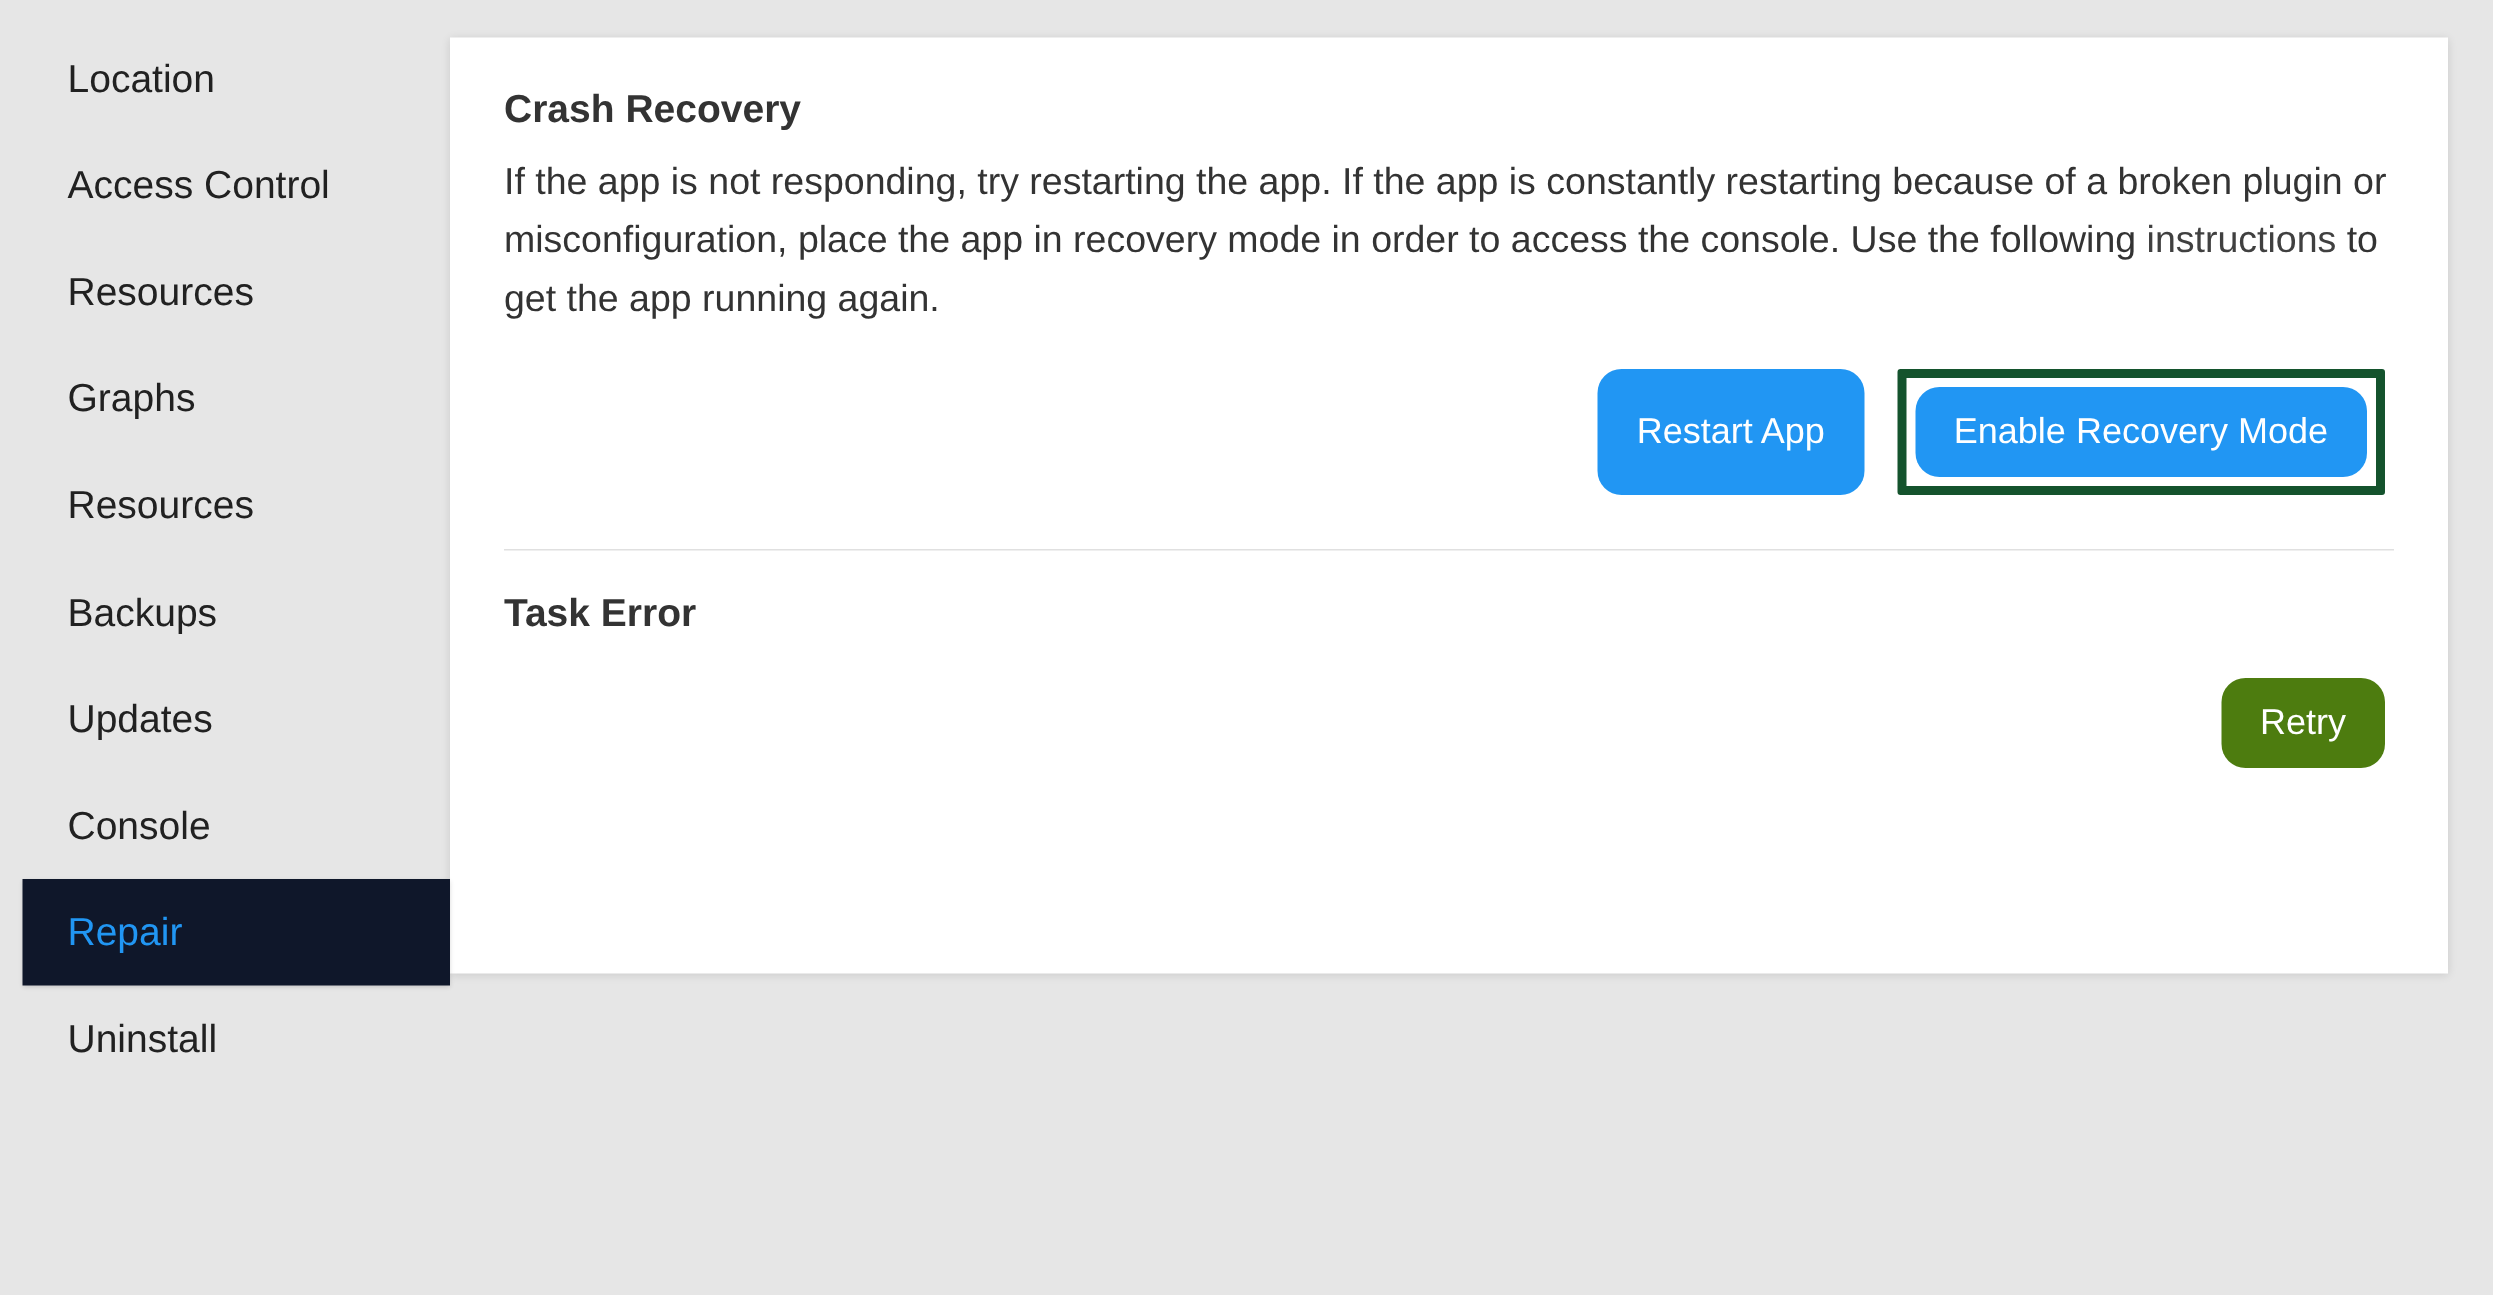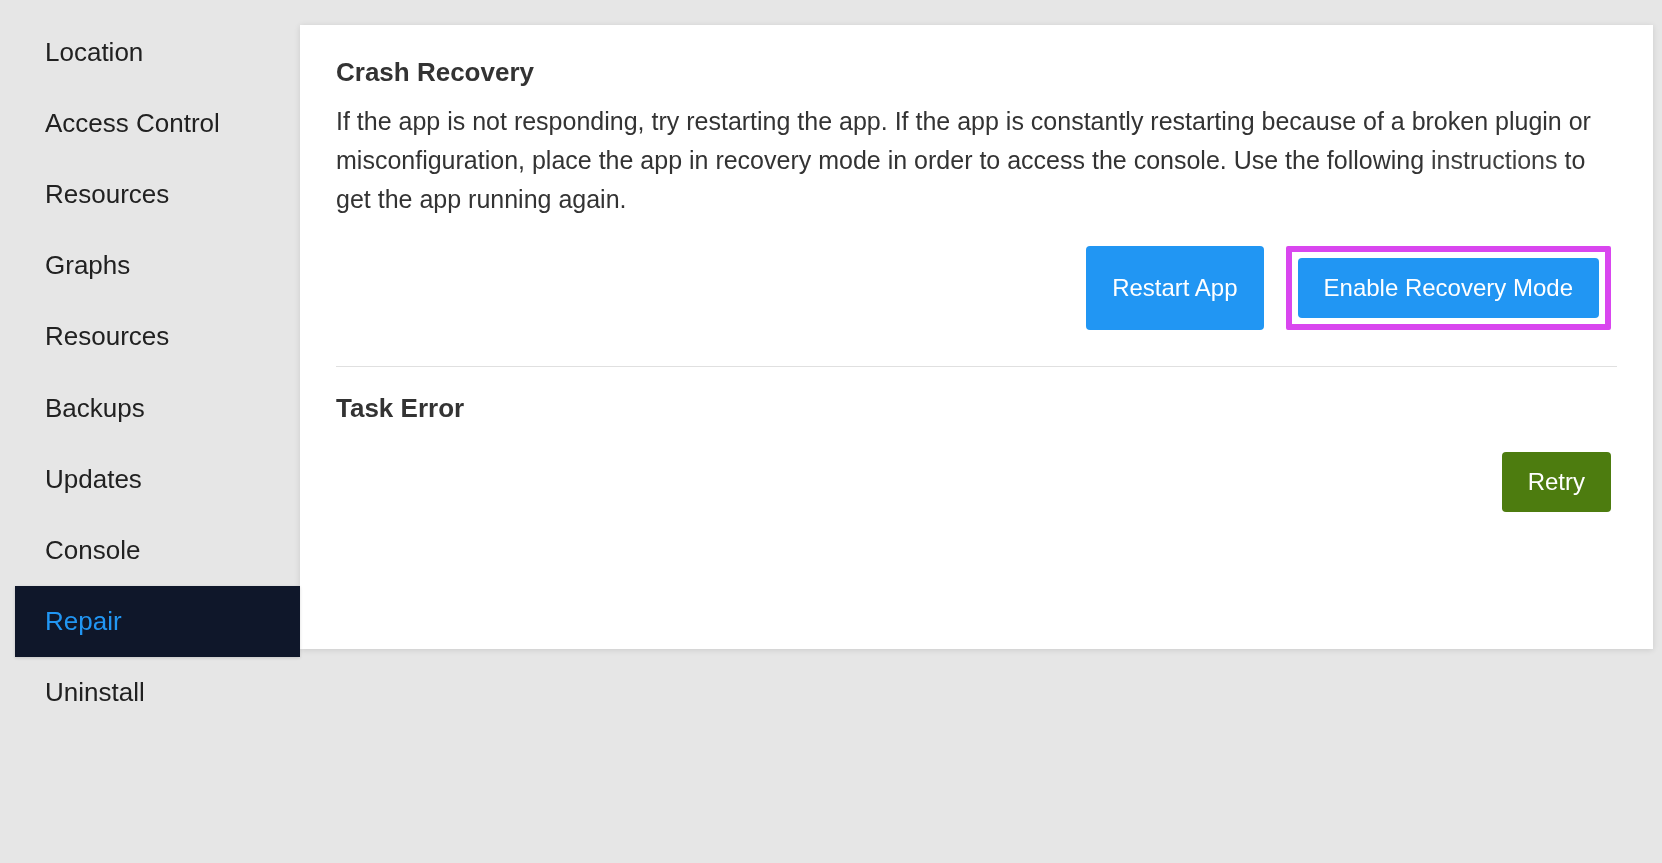--- a/index.html
+++ b/index.html
@@ -41,21 +41,21 @@
   }
 
   
   .content {
     flex: 1 1 auto;
     height: 100%;
     background: #fff;
     box-shadow: 0 1px 6px rgba(0,0,0,0.12);
     padding: 32px 36px 32px 36px;
     overflow: hidden;
-    margin-right: 9px;
+    margin-right: 30px;
   }
   .section-title {
     font-size: 26px;
     font-weight: 600;
     color: #333;
     margin-bottom: 14px;
   }
   .section-body {
     font-size: 25px;
     line-height: 1.55;
@@ -70,34 +70,34 @@
     display: flex;
     justify-content: flex-end;
     gap: 22px;
     margin-top: 28px;
     padding-right: 6px;
   }
   .btn {
     background: #2196f3;
     color: #fff;
     border: none;
-    border-radius: 4px;
+    border-radius: 16px;
     font-size: 24px;
     padding: 16px 26px;
     cursor: pointer;
     display: inline-flex;
     align-items: center;
   }
   .btn.disabled {
     background: #4d7c0f;
     cursor: default;
   }
   .highlight-box {
     padding: 6px;
-    border: 6px solid #d946ef;
+    border: 6px solid #14532d;
     border-radius: 2px;
   }
   hr.divider {
     border: none;
     border-top: 1px solid #e0e0e0;
     margin: 36px 0 26px 0;
   }
 </style>
 </head>
 <body>

